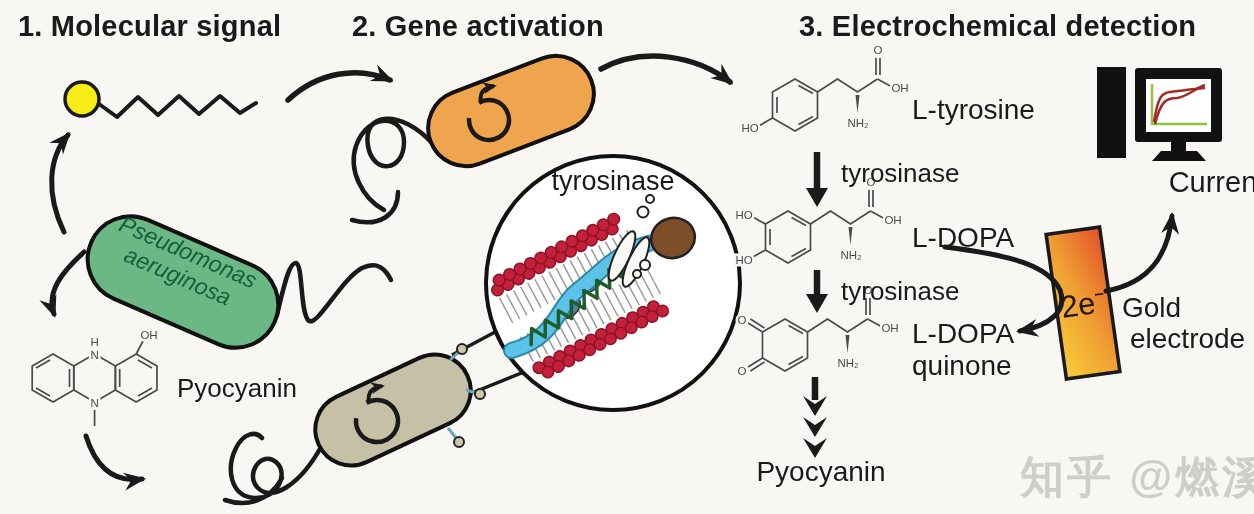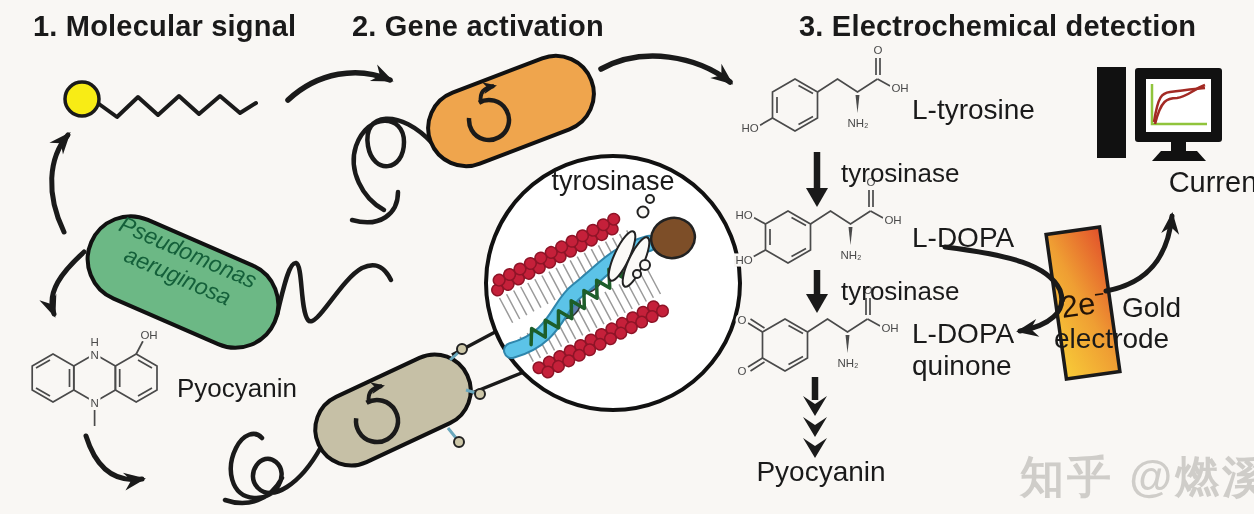--- a/index.html
+++ b/index.html
@@ -211,21 +211,21 @@
 
   <g transform="rotate(-8 1083 303)">
     <rect x="1056" y="230" width="54" height="146" fill="url(#goldGrad)" stroke="#1a1a1a" stroke-width="3.5"></rect>
     <text class="elec" x="1083" y="315" text-anchor="middle">2e⁻</text>
   </g>
 
   <path d="M945,247 C1010,255 1048,265 1060,290 C1068,312 1048,326 1020,331" fill="none" stroke="#1a1a1a" stroke-width="5" stroke-linecap="round" marker-end="url(#ah)"></path>
   <path d="M1106,291 C1150,283 1168,255 1172,216" fill="none" stroke="#1a1a1a" stroke-width="5" stroke-linecap="round" marker-end="url(#ah)"></path>
 </svg>
 
-<div class="lbl title" style="left:33px;top:10px;">1. Molecular signal</div>
+<div class="lbl title" style="left:18px;top:10px;">1. Molecular signal</div>
 <div class="lbl title" style="left:352px;top:10px;">2. Gene activation</div>
 <div class="lbl title" style="left:799px;top:10px;">3. Electrochemical detection</div>
 
 
 <div class="lbl organism" style="left:97px;top:238px;width:172px;">
   <div>Pseudomonas</div>
   <div>aeruginosa</div>
 </div>
 
 <div class="lbl mol" style="left:177px;top:373px;">Pyocyanin</div>
@@ -235,17 +235,17 @@
 <div class="lbl big" style="left:912px;top:94px;">L-tyrosine</div>
 <div class="lbl mol" style="left:841px;top:158px;">tyrosinase</div>
 <div class="lbl big" style="left:912px;top:222px;">L-DOPA</div>
 <div class="lbl mol" style="left:841px;top:276px;">tyrosinase</div>
 <div class="lbl big" style="left:912px;top:318px;">L-DOPA</div>
 <div class="lbl big" style="left:912px;top:350px;">quinone</div>
 <div class="lbl center" style="left:741px;top:456px;width:160px;font-size:28px;">Pyocyanin</div>
 
 <div class="lbl center" style="left:1147px;top:166px;width:140px;font-size:29px;">Current</div>
 <div class="lbl big" style="left:1122px;top:292px;">Gold</div>
-<div class="lbl big" style="left:1054px;top:323px;">electrode</div>
+<div class="lbl big" style="left:1130px;top:323px;">electrode</div>
 
 <div class="lbl watermark" style="left:1020px;top:448px;">知乎 @燃溪</div>
 
 </div>
 
 </body></html>

